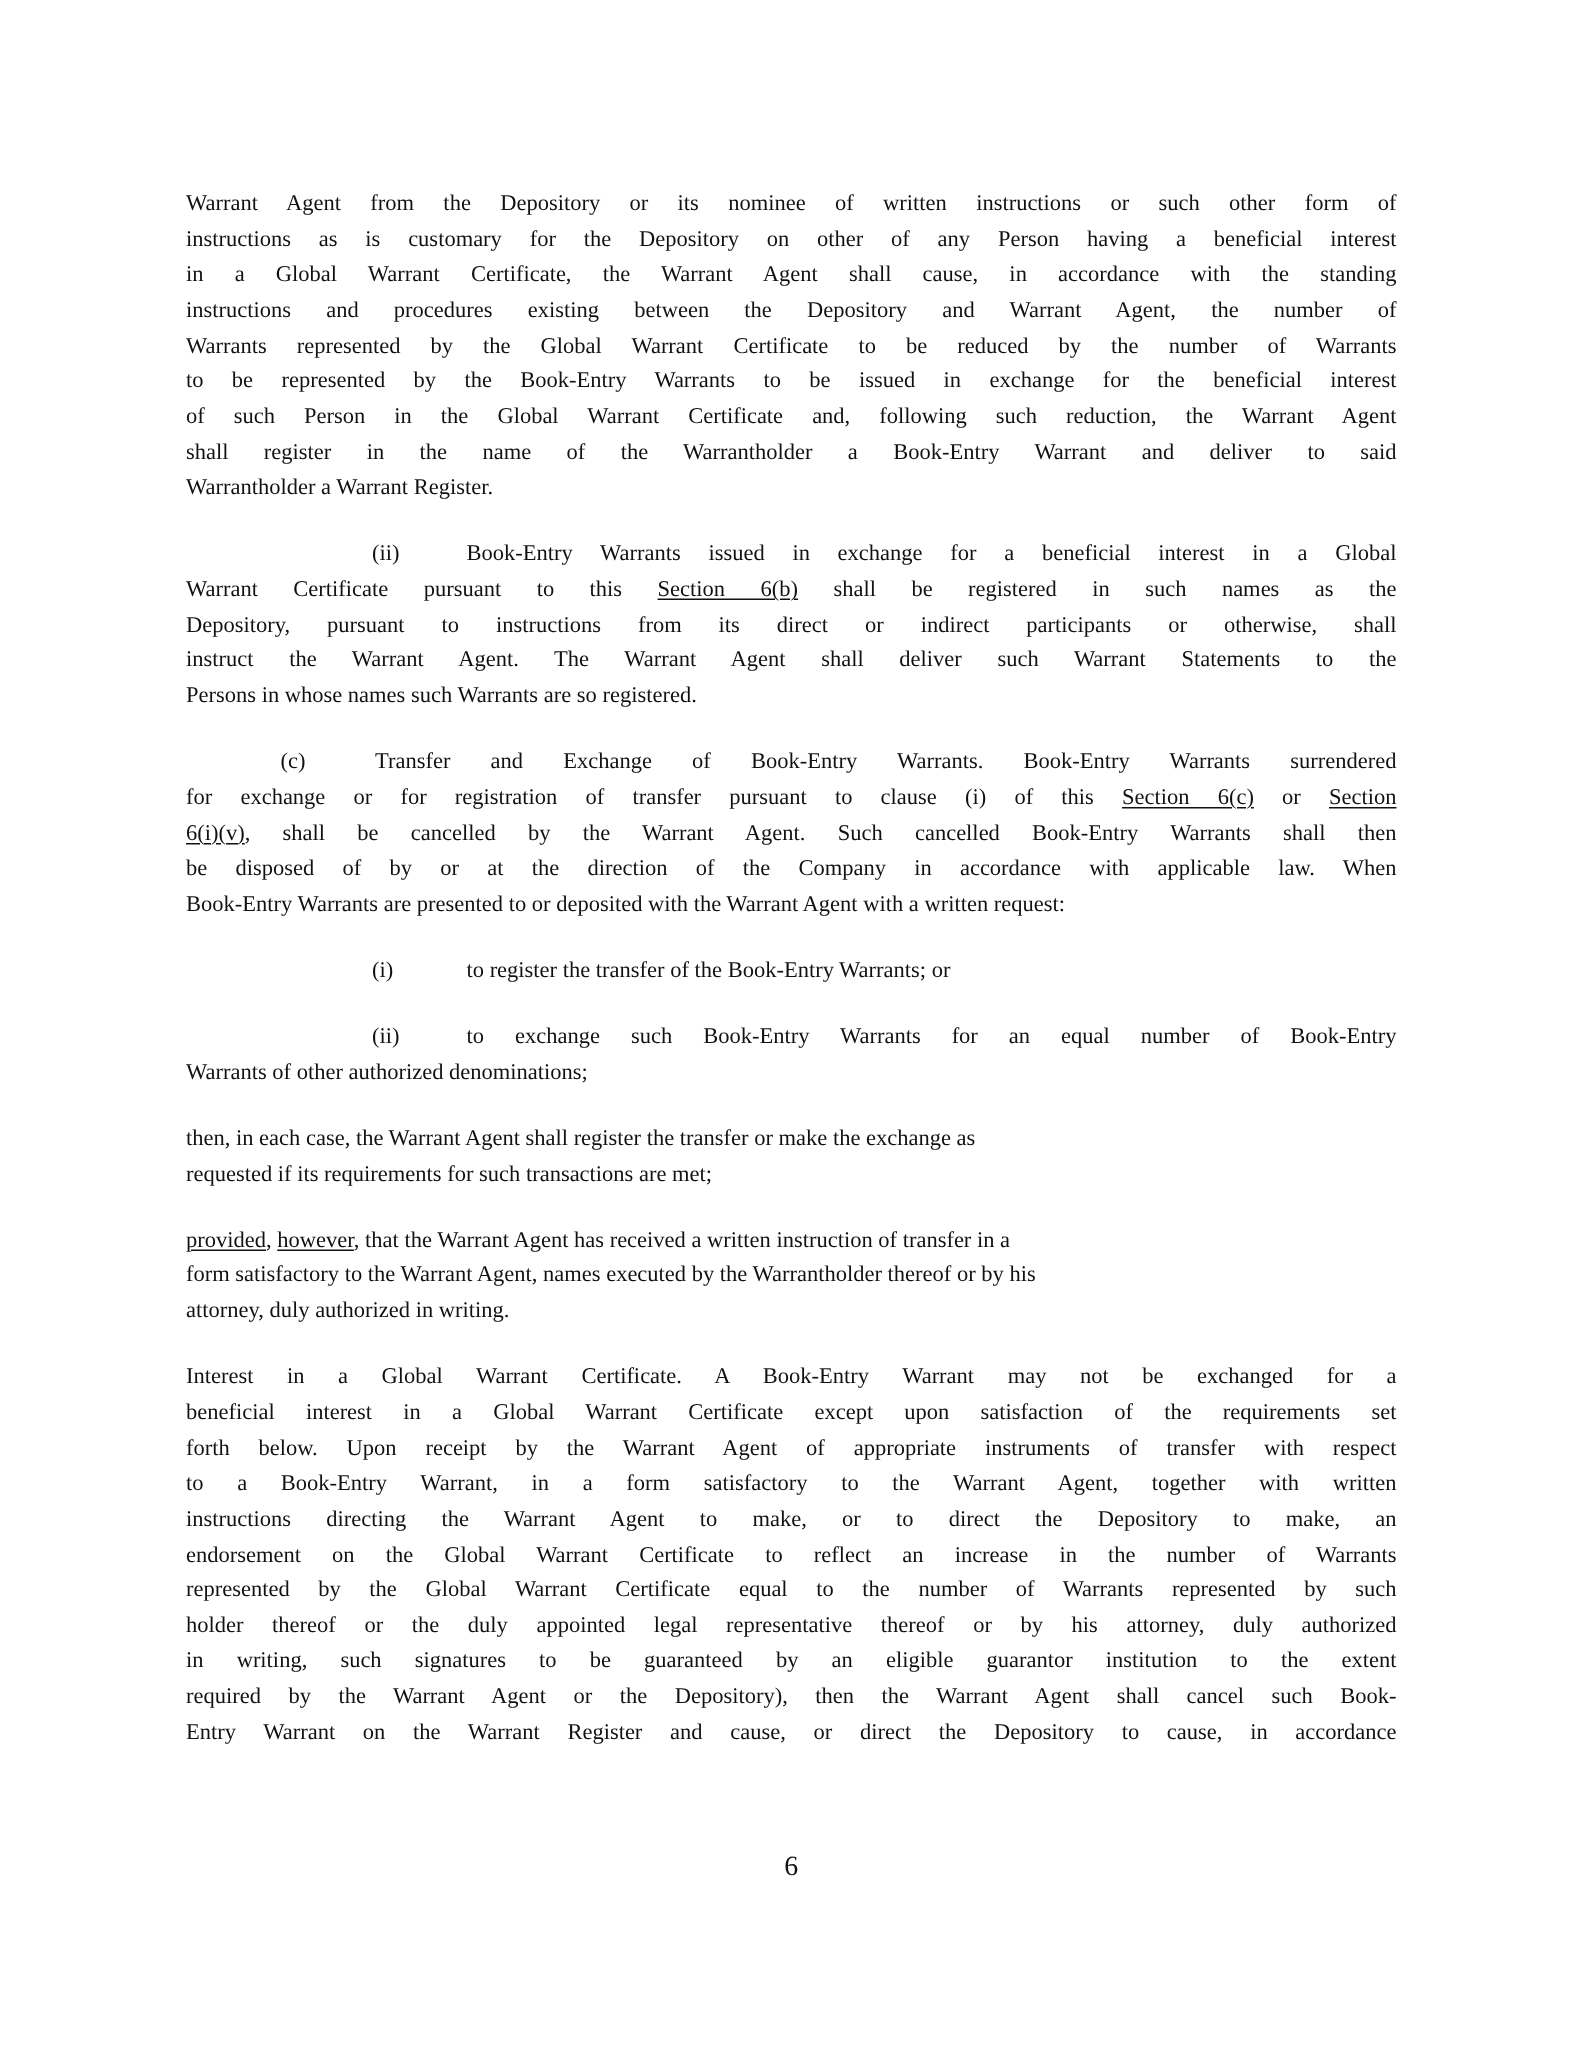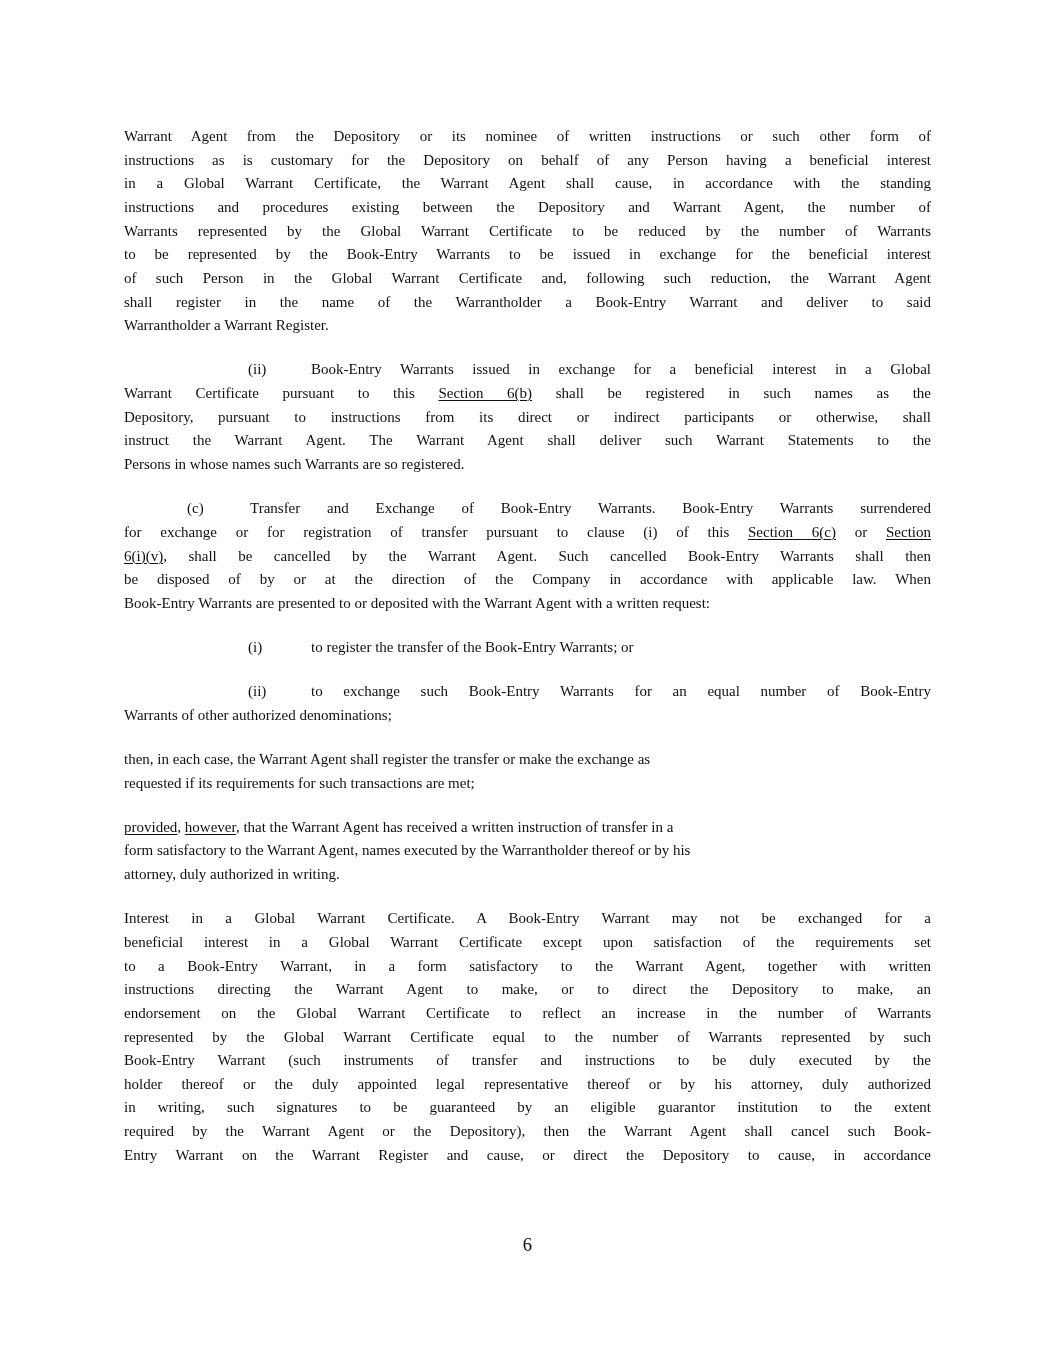--- a/index.html
+++ b/index.html
@@ -22,21 +22,21 @@
     font-family: "Liberation Serif", serif; font-size: 18.6px; color: #111111;
   }
 </style>
 </head>
 <body>
 
 <div class="page">
 
   <div class="para">
     <span class="line">Warrant Agent from the Depository or its nominee of written instructions or such other form of</span>
-    <span class="line">instructions as is customary for the Depository on behalf of any Person having a beneficial interest</span>
+    <span class="line">instructions as is customary for the Depository on other of any Person having a beneficial interest</span>
     <span class="line">in a Global Warrant Certificate, the Warrant Agent shall cause, in accordance with the standing</span>
     <span class="line">instructions and procedures existing between the Depository and Warrant Agent, the number of</span>
     <span class="line">Warrants represented by the Global Warrant Certificate to be reduced by the number of Warrants</span>
     <span class="line">to be represented by the Book-Entry Warrants to be issued in exchange for the beneficial interest</span>
     <span class="line">of such Person in the Global Warrant Certificate and, following such reduction, the Warrant Agent</span>
     <span class="line">shall register in the name of the Warrantholder a Book-Entry Warrant and deliver to said</span>
     <span class="line last">Warrantholder a Warrant Register.</span>
   </div>
 
   <div class="para">
@@ -71,25 +71,25 @@
 
   <div class="para">
     <span class="line last"><span class="u" style="white-space: pre;">provided</span><span style="white-space: pre;">, </span><span class="u" style="white-space: pre;">however</span><span style="white-space: pre;">, that the Warrant Agent has received a written instruction of transfer in a</span></span>
     <span class="line last">form satisfactory to the Warrant Agent, names executed by the Warrantholder thereof or by his</span>
     <span class="line last">attorney, duly authorized in writing.</span>
   </div>
 
   <div class="para">
     <span class="line"><span class="i" style="white-space: pre;">Interest in a Global Warrant Certificate</span><span style="white-space: pre;">. A Book-Entry Warrant may not be exchanged for a</span></span>
     <span class="line">beneficial interest in a Global Warrant Certificate except upon satisfaction of the requirements set</span>
+    <span class="line">forth below. Upon receipt by the Warrant Agent of appropriate instruments of transfer with respect</span>
     <span class="line">to a Book-Entry Warrant, in a form satisfactory to the Warrant Agent, together with written</span>
     <span class="line">instructions directing the Warrant Agent to make, or to direct the Depository to make, an</span>
     <span class="line">endorsement on the Global Warrant Certificate to reflect an increase in the number of Warrants</span>
     <span class="line">represented by the Global Warrant Certificate equal to the number of Warrants represented by such</span>
-    <span class="line">Book-Entry Warrant (such instruments of transfer and instructions to be duly executed by the</span>
     <span class="line">holder thereof or the duly appointed legal representative thereof or by his attorney, duly authorized</span>
     <span class="line">in writing, such signatures to be guaranteed by an eligible guarantor institution to the extent</span>
     <span class="line">required by the Warrant Agent or the Depository), then the Warrant Agent shall cancel such Book-</span>
     <span class="line">Entry Warrant on the Warrant Register and cause, or direct the Depository to cause, in accordance</span>
   </div>
 </div>
 
 <div class="pagenum">6</div>
 
 </body></html>

